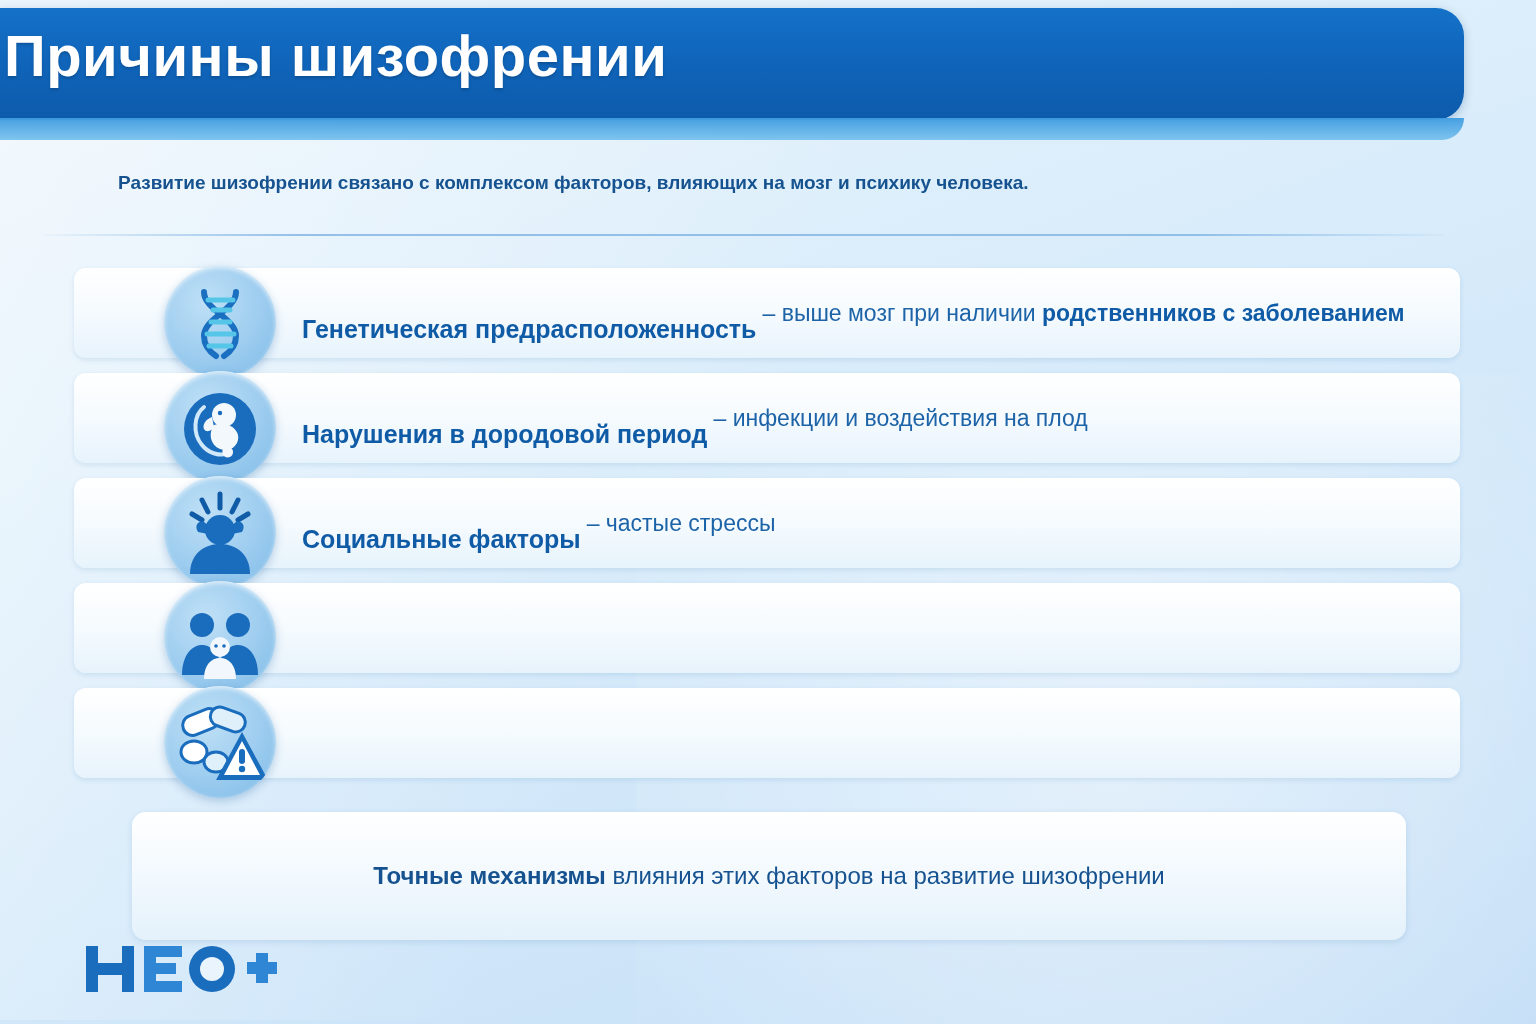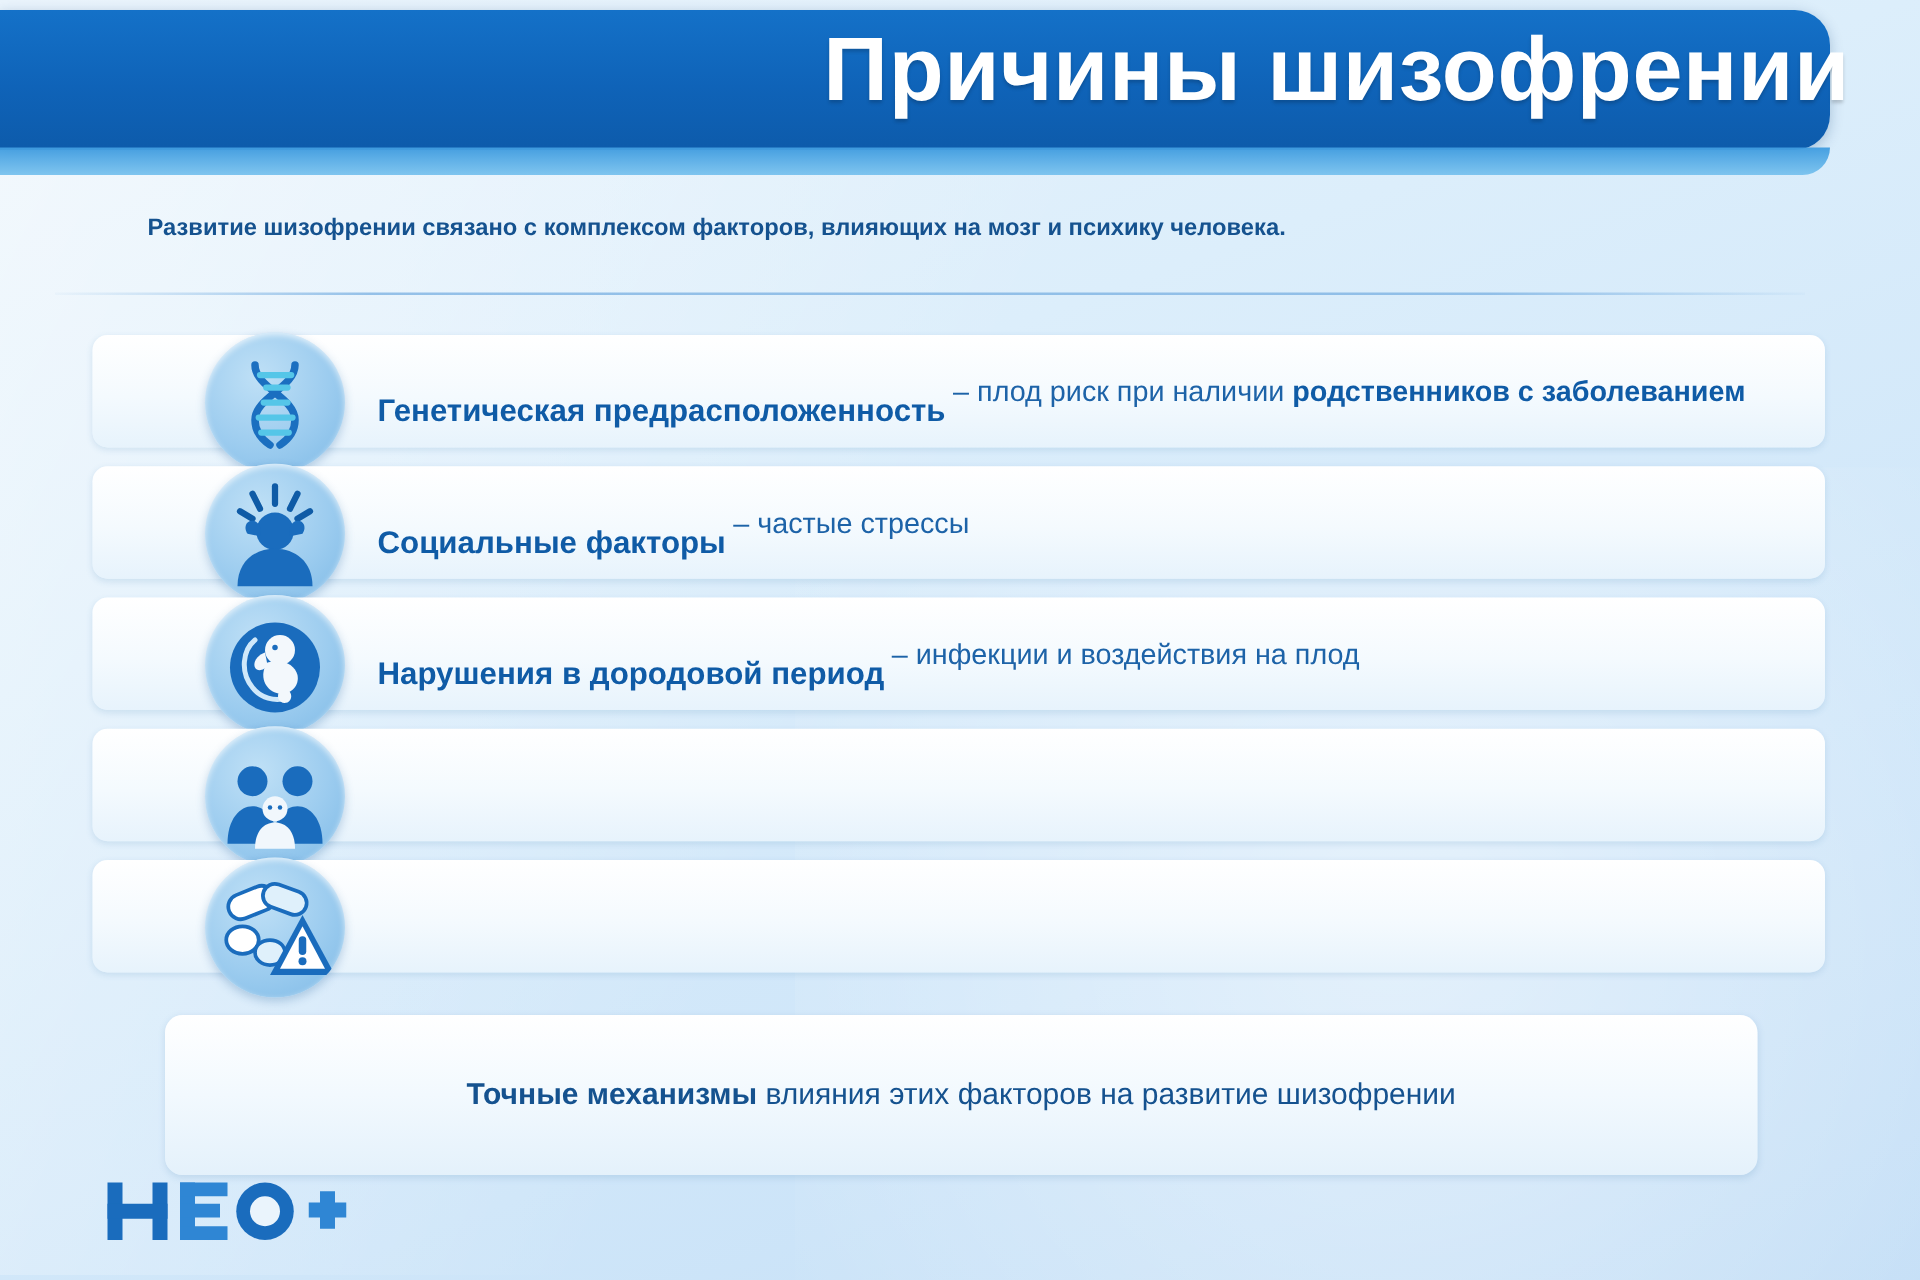--- a/index.html
+++ b/index.html
@@ -57,28 +57,28 @@
     left: 0;
     top: 118px;
     width: 1464px;
     height: 22px;
     background: linear-gradient(180deg, #3f9ce0 0%, #79c2ee 100%);
     border-bottom-right-radius: 22px;
     opacity: 0.95;
   }
   .header-title {
     position: absolute;
-    left: 16px;
+    left: 4px;
     top: 0;
     width: 1464px;
     height: 112px;
     line-height: 112px;
-    text-align: right;
+    text-align: left;
     color: #ffffff;
-    font-size: 72px;
+    font-size: 58px;
     font-weight: bold;
     letter-spacing: 0.5px;
     text-shadow: 0 2px 3px rgba(0,0,0,0.18);
     white-space: nowrap;
   }
 
   
   .intro {
     position: absolute;
     left: 118px;
@@ -223,49 +223,21 @@
             <line x1="47" y1="56" x2="66" y2="56"></line>
             <line x1="43" y1="68" x2="70" y2="68"></line>
             <line x1="45" y1="80" x2="67" y2="80"></line>
           </g>
         </svg>
       </div>
       <div class="row-text">
         <span class="strong">Генетическая предрасположенность</span>
         <span class="rest">
           <span>–</span>
-          <span>плод риск при наличии </span><span class="accent">родственников с заболеванием</span>
-        </span>
-      </div>
-    </div>
-
-    <div class="row">
-      <div class="row-bar"></div>
-      <div class="row-icon">
-        <svg viewBox="0 0 112 112" xmlns="http://www.w3.org/2000/svg">
-          <g stroke="#0f5ba6" stroke-width="5" stroke-linecap="round">
-            <line x1="56" y1="18" x2="56" y2="32"></line>
-            <line x1="38" y1="24" x2="44" y2="36"></line>
-            <line x1="74" y1="24" x2="68" y2="36"></line>
-            <line x1="28" y1="38" x2="38" y2="44"></line>
-            <line x1="84" y1="38" x2="74" y2="44"></line>
-          </g>
-          <g fill="#1a6cbd">
-            <circle cx="56" cy="54" r="15"></circle>
-            <path d="M26 98 C26 78, 40 68, 56 68 C72 68, 86 78, 86 98 Z"></path>
-            <path d="M34 56 C30 50, 34 44, 40 46 C44 48, 46 54, 44 58 Z"></path>
-            <path d="M78 56 C82 50, 78 44, 72 46 C68 48, 66 54, 68 58 Z"></path>
-          </g>
-        </svg>
-      </div>
-      <div class="row-text">
-        <span class="strong">Социальные факторы</span>
-        <span class="rest">
-          <span>–</span>
-          <span>частые стрессы</span>
+          <span>выше мозг при наличии </span><span class="accent">родственников с заболеванием</span>
         </span>
       </div>
     </div>
 
     <div class="row">
       <div class="row-bar"></div>
       <div class="row-icon">
         <svg viewBox="0 0 112 112" xmlns="http://www.w3.org/2000/svg">
           <circle cx="56" cy="58" r="36" fill="#1a6cbd"></circle>
           <path d="M40 36 C30 44, 28 62, 38 74 C44 82, 56 86, 66 82" fill="none" stroke="#cfe8fa" stroke-width="4" stroke-linecap="round"></path>
@@ -276,20 +248,48 @@
             <path d="M60 76 C56 82, 60 88, 66 86 C70 84, 70 78, 66 76 Z"></path>
           </g>
           <circle cx="56" cy="42" r="2.2" fill="#1a6cbd"></circle>
         </svg>
       </div>
       <div class="row-text">
         <span class="strong">Нарушения в дородовой период</span>
         <span class="rest">
           <span>–</span>
           <span>инфекции и воздействия на плод</span>
+        </span>
+      </div>
+    </div>
+
+    <div class="row">
+      <div class="row-bar"></div>
+      <div class="row-icon">
+        <svg viewBox="0 0 112 112" xmlns="http://www.w3.org/2000/svg">
+          <g stroke="#0f5ba6" stroke-width="5" stroke-linecap="round">
+            <line x1="56" y1="18" x2="56" y2="32"></line>
+            <line x1="38" y1="24" x2="44" y2="36"></line>
+            <line x1="74" y1="24" x2="68" y2="36"></line>
+            <line x1="28" y1="38" x2="38" y2="44"></line>
+            <line x1="84" y1="38" x2="74" y2="44"></line>
+          </g>
+          <g fill="#1a6cbd">
+            <circle cx="56" cy="54" r="15"></circle>
+            <path d="M26 98 C26 78, 40 68, 56 68 C72 68, 86 78, 86 98 Z"></path>
+            <path d="M34 56 C30 50, 34 44, 40 46 C44 48, 46 54, 44 58 Z"></path>
+            <path d="M78 56 C82 50, 78 44, 72 46 C68 48, 66 54, 68 58 Z"></path>
+          </g>
+        </svg>
+      </div>
+      <div class="row-text">
+        <span class="strong">Социальные факторы</span>
+        <span class="rest">
+          <span>–</span>
+          <span>частые стрессы</span>
         </span>
       </div>
     </div>
 
     <div class="row">
       <div class="row-bar"></div>
       <div class="row-icon">
         <svg viewBox="0 0 112 112" xmlns="http://www.w3.org/2000/svg">
           <g fill="#1a6cbd">
             <circle cx="38" cy="44" r="12"></circle>

